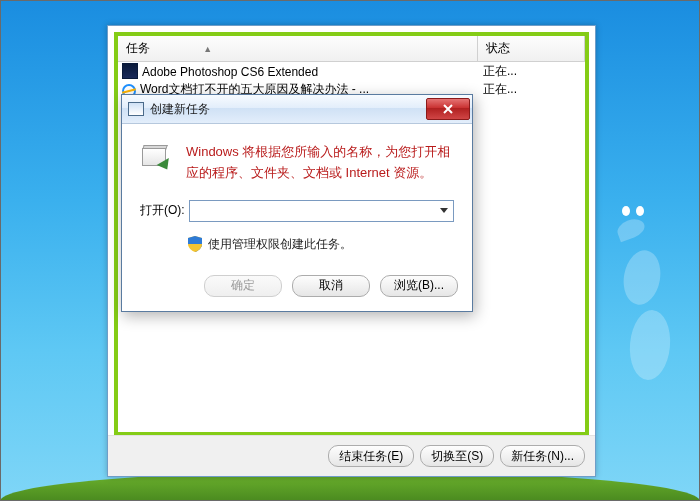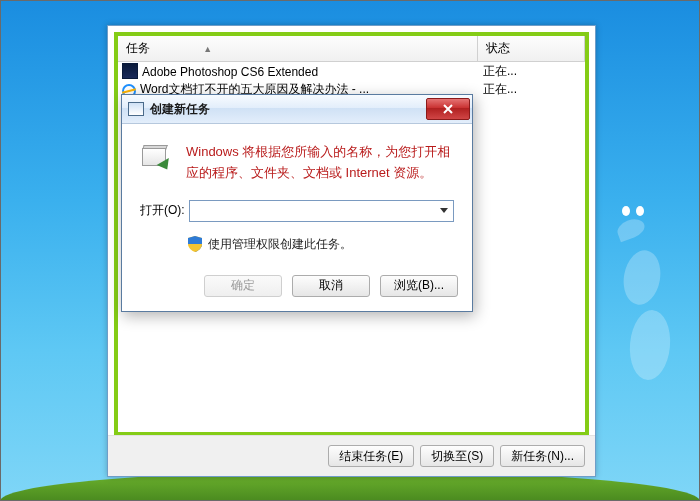--- a/index.html
+++ b/index.html
@@ -25,25 +25,25 @@
   .tm-col.status{width:90px;}
   .tm-sort{display:inline-block;margin-left:50px;color:#777;font-size:9px;vertical-align:middle;}
   .tm-row{display:flex;align-items:center;height:18px;padding:0 4px;}
   .tm-row .cell-task{flex:1;display:flex;align-items:flex-end;gap:4px;overflow:hidden;white-space:nowrap;}
   .tm-row .cell-status{width:98px;}
   .ico{width:14px;height:14px;display:inline-block;flex:none;}
   .ico-ps{background:linear-gradient(#0a1a3a,#1a2a5a);border:1px solid #0a1a3a;}
   .ico-ie{border:2px solid #1e90ff;border-radius:50%;box-sizing:border-box;position:relative;}
   .ico-ie:after{content:"";position:absolute;left:-2px;right:-2px;top:4px;height:2px;background:#ffb400;transform:rotate(-15deg);}
   .tm-bottom{position:absolute;left:0;right:0;bottom:0;height:40px;display:flex;align-items:center;justify-content:flex-end;gap:6px;padding:0 10px;background:#f0f0f0;border-top:1px solid #e1e1e1;}
-  .btn7{min-width:70px;height:22px;padding:0 10px;font-size:12px;background:linear-gradient(#fdfdfd,#e6e6e6);border:1px solid #acacac;border-radius:3px;cursor:default;}
+  .btn7{min-width:70px;height:22px;padding:0 10px;font-size:12px;background:linear-gradient(#fdfdfd,#e6e6e6);border:1px solid #acacac;border-radius:10px;cursor:default;}
 
   
   .dlg{position:absolute;left:121px;top:94px;width:350px;background:#fff;border:1px solid #5a7ba0;box-shadow:2px 4px 14px rgba(0,0,0,.3);}
-  .dlg-titlebar{height:28px;background:linear-gradient(#f7fbff,#e3eefb 45%,#cfe1f5 46%,#e3eefb);border-bottom:1px solid #b6c8dd;display:flex;align-items:center;padding:0 2px 0 6px;font-weight:bold;}
+  .dlg-titlebar{height:28px;background:linear-gradient(#f7fbff,#e3eefb 45%,#cfe1f5 46%,#e3eefb);border-bottom:1px solid #b6c8dd;display:flex;align-items:center;padding:0 2px 0 6px;}
   .dlg-ticon{width:14px;height:12px;border:1px solid #4a6a8a;background:linear-gradient(#cfe1f5,#fff);margin-right:6px;}
   .dlg-title{flex:1;font-size:12px;color:#1a1a1a;}
   .dlg-close{width:42px;height:20px;background:linear-gradient(#e57373,#c93030 45%,#b02020 46%,#d04545);border:1px solid #8a1a1a;border-radius:2px;display:flex;align-items:center;justify-content:center;}
   .dlg-close svg{width:10px;height:10px;}
   .dlg-body{padding:18px 18px 8px 18px;}
   .dlg-msgrow{display:flex;gap:14px;margin-bottom:16px;}
   .run-icon{width:32px;height:28px;flex:none;position:relative;}
   .run-icon .box{position:absolute;left:2px;top:6px;width:22px;height:16px;background:linear-gradient(#fff,#e6e6e6);border:1px solid #9a9a9a;}
   .run-icon .flap{position:absolute;left:2px;top:3px;width:22px;height:4px;background:#d8d8d8;border:1px solid #9a9a9a;border-bottom:none;transform:skewX(-20deg);transform-origin:bottom left;}
   .run-icon .arrow{position:absolute;right:0;bottom:0;width:0;height:0;border-left:7px solid transparent;border-right:7px solid transparent;border-top:9px solid #3a8a3a;transform:rotate(-30deg);}

